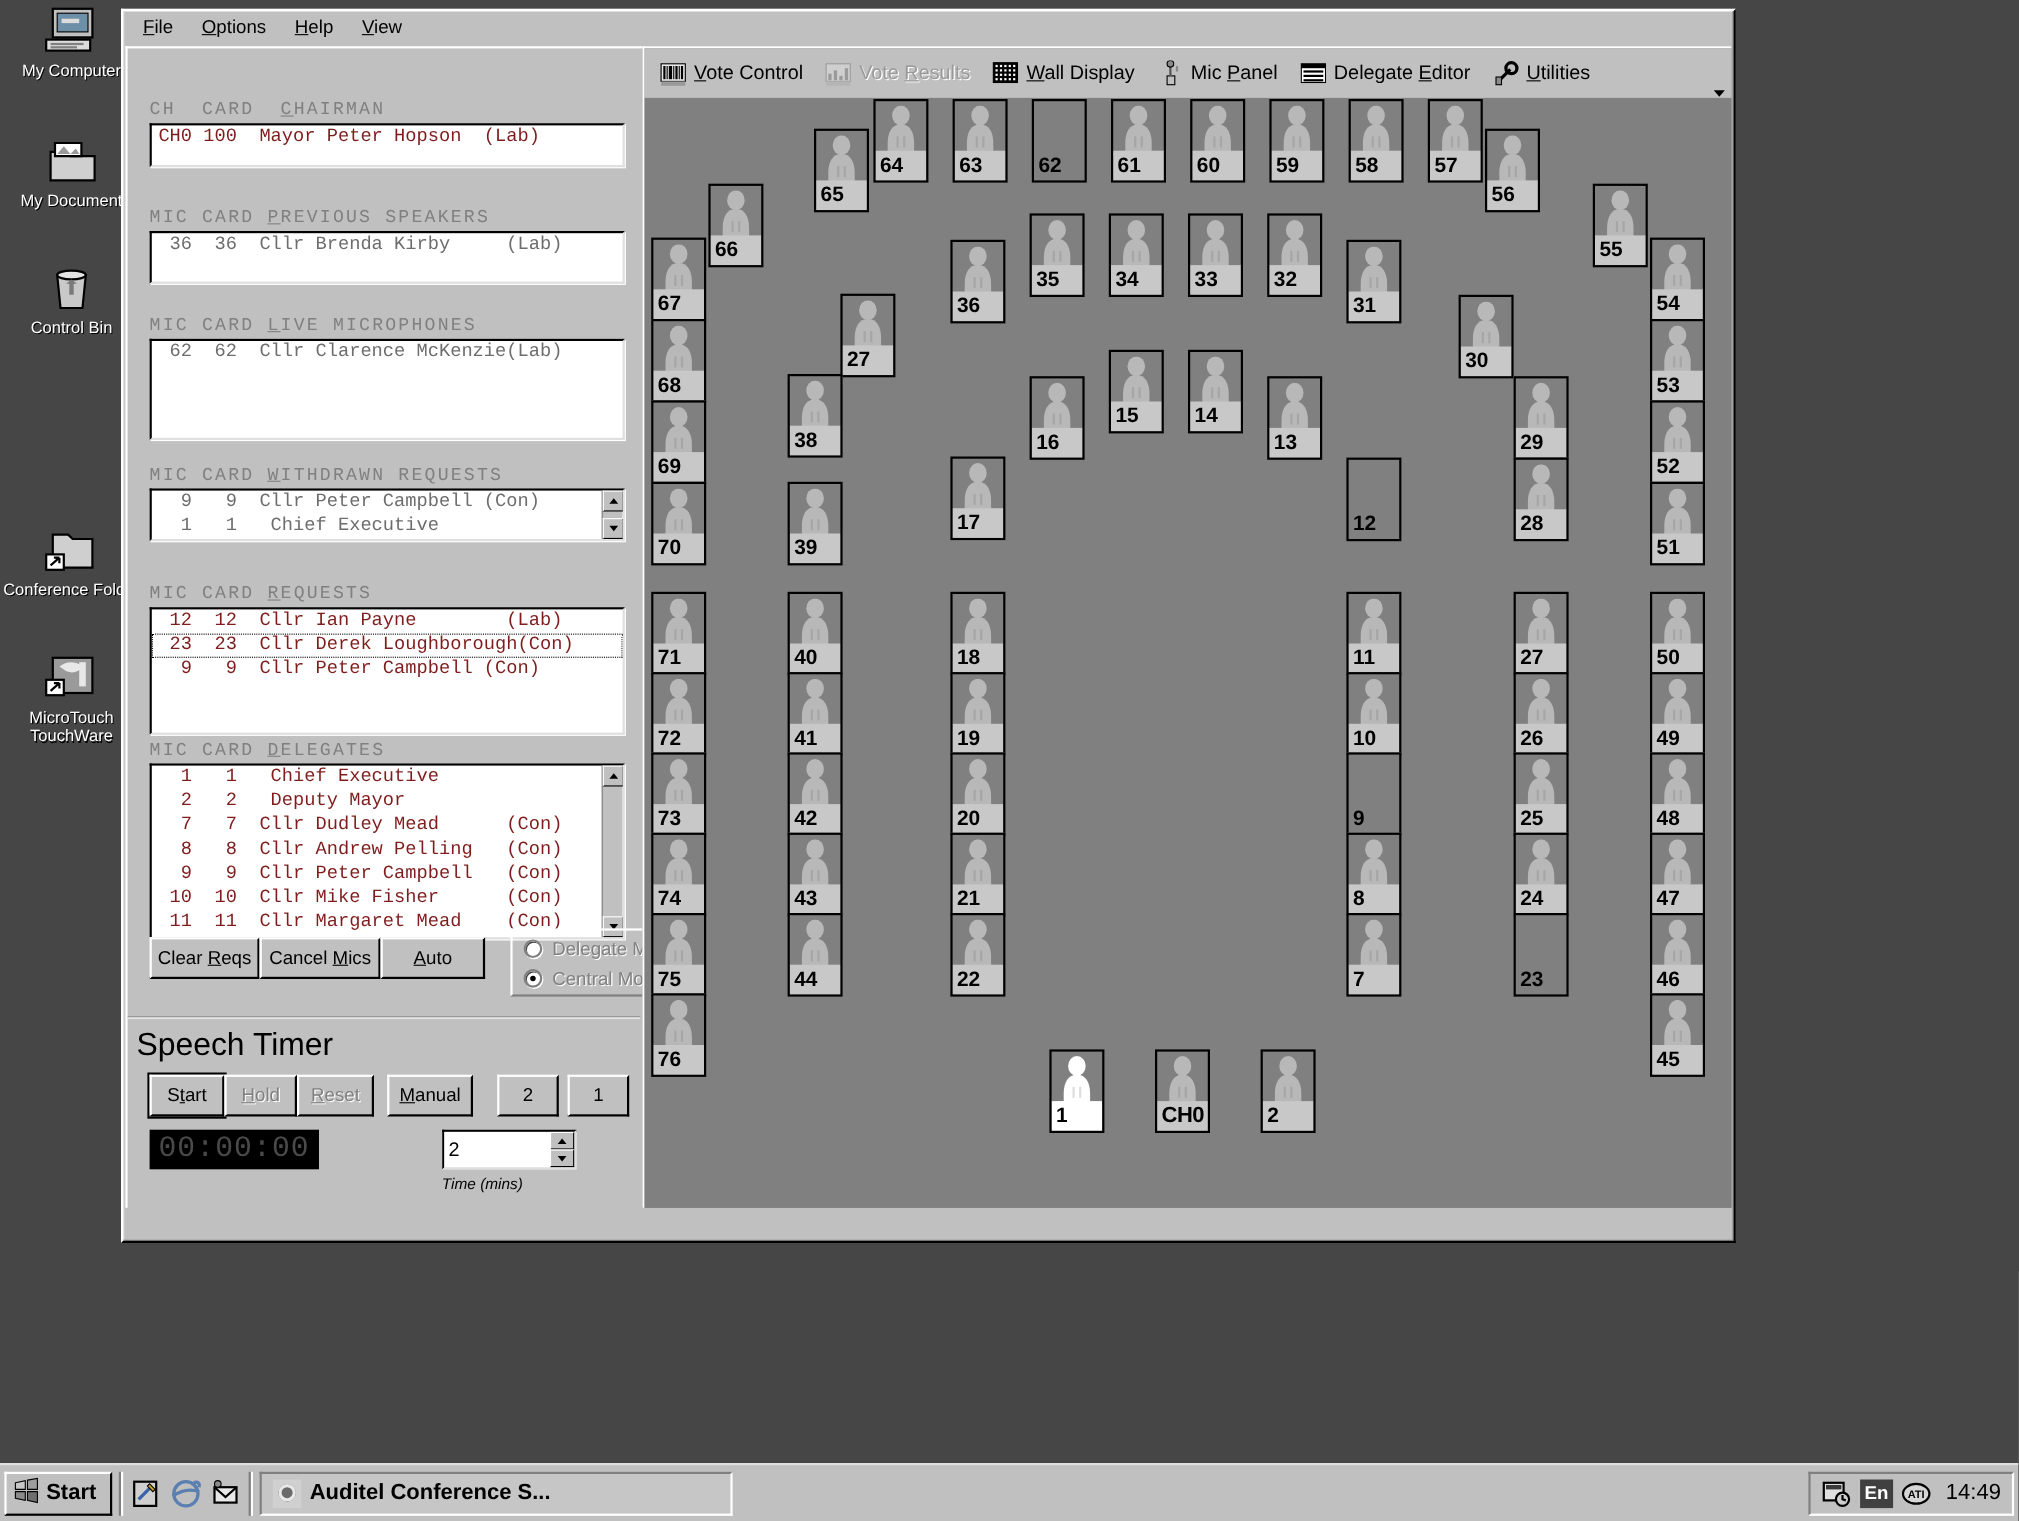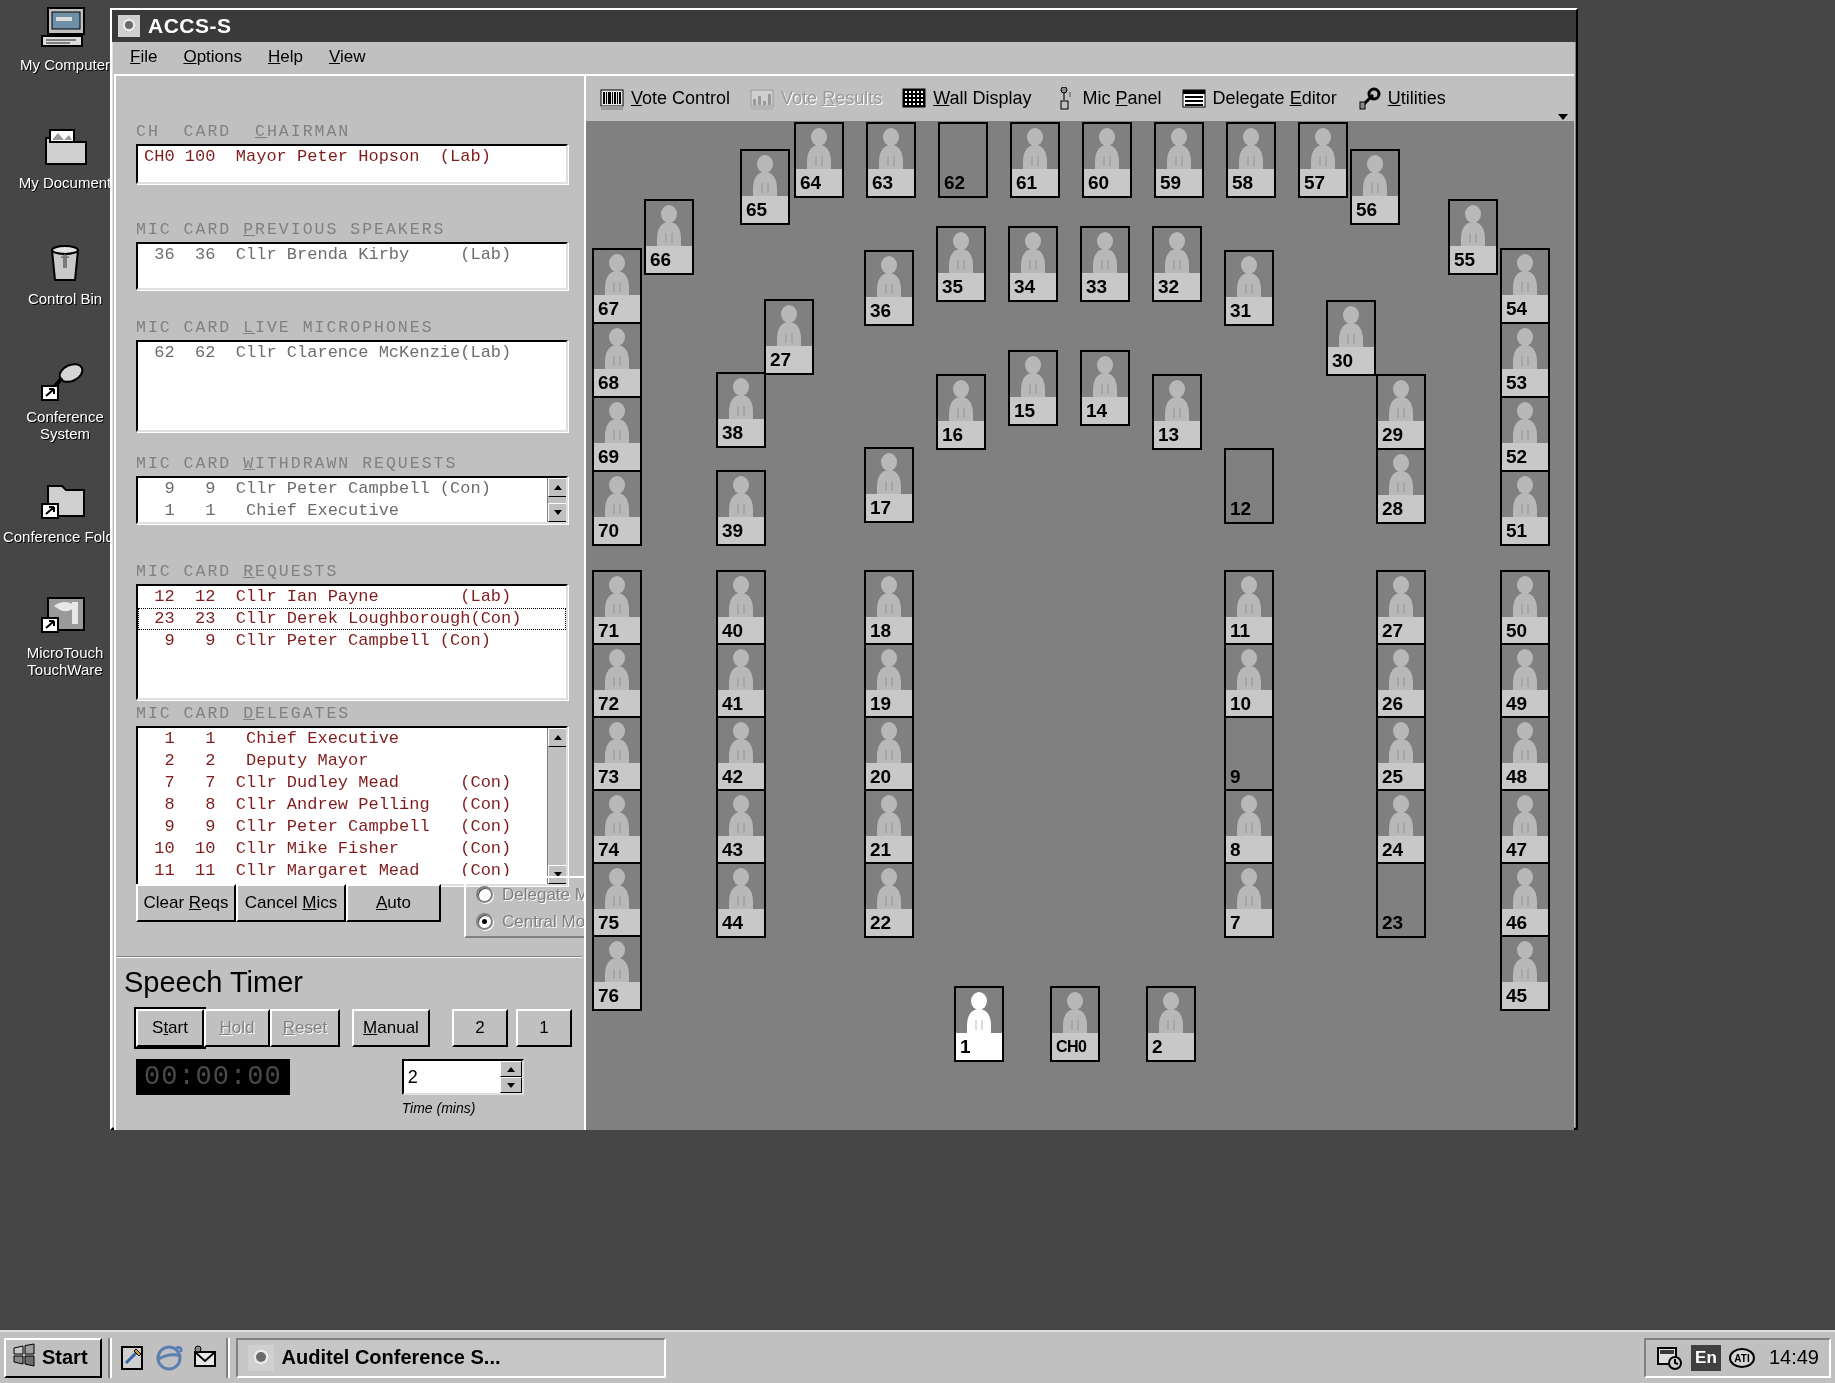--- a/index.html
+++ b/index.html
@@ -199,21 +199,21 @@
   .seat .num {
     position:absolute; left:0; bottom:0; width:100%; height:27px;
     background:#c8c8c8; color:#000;
     font-family:"Liberation Sans", sans-serif;
     font-size:19px; font-weight:bold;
     display:flex; align-items:center; padding-left:4px;
   }
   .seat.empty .num { background:transparent; }
   .seat.hl { }
   .seat.hl .num { background:#fff; }
-  .seat.chair .num { font-size:16px; letter-spacing:-0.5px; }
+  .seat.chair .num { font-size:20px; letter-spacing:-0.5px; }
 
   
   #taskbar {
     position:absolute; left:0; bottom:0; width:1835px; height:53px;
     background:#c0c0c0; border-top:2px solid #dfdfdf;
     display:flex; align-items:center; padding:0 4px; gap:6px;
   }
   #start-btn {
     height:40px; padding:0 12px 0 6px; display:flex; align-items:center; gap:6px;
     background:#c0c0c0; font-size:20px; font-weight:bold;
@@ -276,31 +276,20 @@
       <span class="glyph">
         <svg viewBox="0 0 54 48" width="54" height="48">
           <path d="M14 12 L40 12 L37 42 L17 42 Z" fill="#c9c9c9" stroke="#000" stroke-width="2"></path>
           <ellipse cx="27" cy="12" rx="13" ry="4" fill="#e3e3e3" stroke="#000" stroke-width="2"></ellipse>
           <path d="M22 20 L27 16 L32 20 L29 20 L29 30 L25 30 L25 20 Z" fill="#7a7a7a"></path>
         </svg>
       </span>
       <span class="lbl">Control Bin</span>
     </div>
 
-    <div class="desk-icon" style="top:356px">
-      <span class="glyph">
-        <svg viewBox="0 0 54 48" width="54" height="48">
-          <ellipse cx="33" cy="17" rx="12" ry="8" transform="rotate(-25 33 17)" fill="#d4d4d4" stroke="#000" stroke-width="2"></ellipse>
-          <path d="M24 22 L10 38" stroke="#000" stroke-width="4"></path>
-          <rect x="4" y="30" width="16" height="14" fill="#fff" stroke="#000" stroke-width="2"></rect>
-          <path d="M8 40 L16 33 M16 33 L11 33 M16 33 L16 38" stroke="#000" stroke-width="2" fill="none"></path>
-        </svg>
-      </span>
-      <span class="lbl">Conference System</span>
-    </div>
 
     <div class="desk-icon" style="top:476px">
       <span class="glyph">
         <svg viewBox="0 0 54 48" width="54" height="48">
           <path d="M10 10 L24 10 L28 14 L46 14 L46 40 L10 40 Z" fill="#cfcfcf" stroke="#000" stroke-width="2"></path>
           <rect x="4" y="28" width="16" height="14" fill="#fff" stroke="#000" stroke-width="2"></rect>
           <path d="M8 38 L16 31 M16 31 L11 31 M16 31 L16 36" stroke="#000" stroke-width="2" fill="none"></path>
         </svg>
       </span>
       <span class="lbl">Conference Folder</span>
@@ -316,24 +305,20 @@
           <path d="M8 36 L16 29 M16 29 L11 29 M16 29 L16 34" stroke="#000" stroke-width="2" fill="none"></path>
         </svg>
       </span>
       <span class="lbl">MicroTouch TouchWare</span>
     </div>
 
   </div>
 
   <div id="app-window">
 
-    <div id="titlebar">
-      <span class="tb-icon"></span>
-      <span>ACCS-S</span>
-    </div>
 
     <div id="menubar">
       <span class="mi"><u>F</u>ile</span>
       <span class="mi"><u>O</u>ptions</span>
       <span class="mi"><u>H</u>elp</span>
       <span class="mi"><u>V</u>iew</span>
     </div>
 
     <div id="window-body">
 

